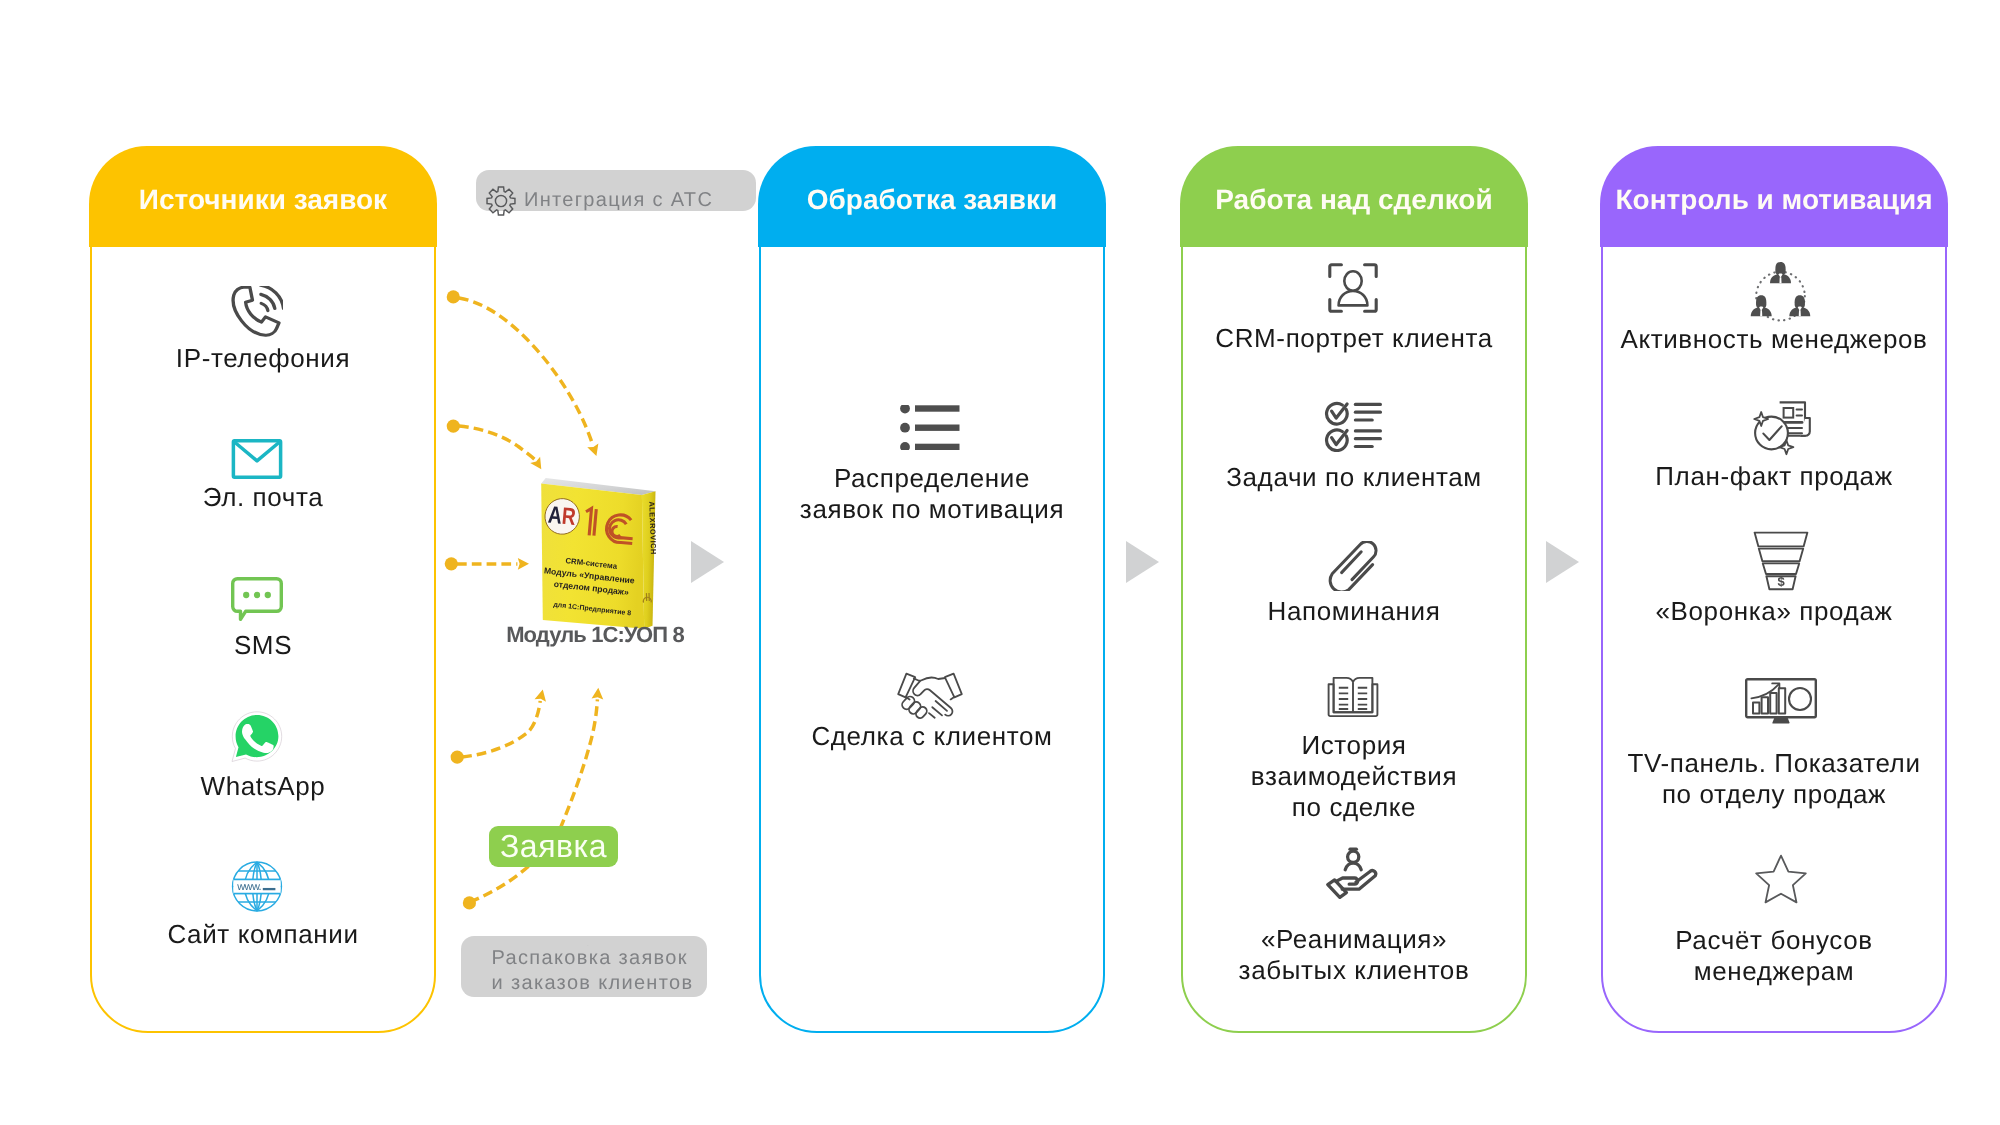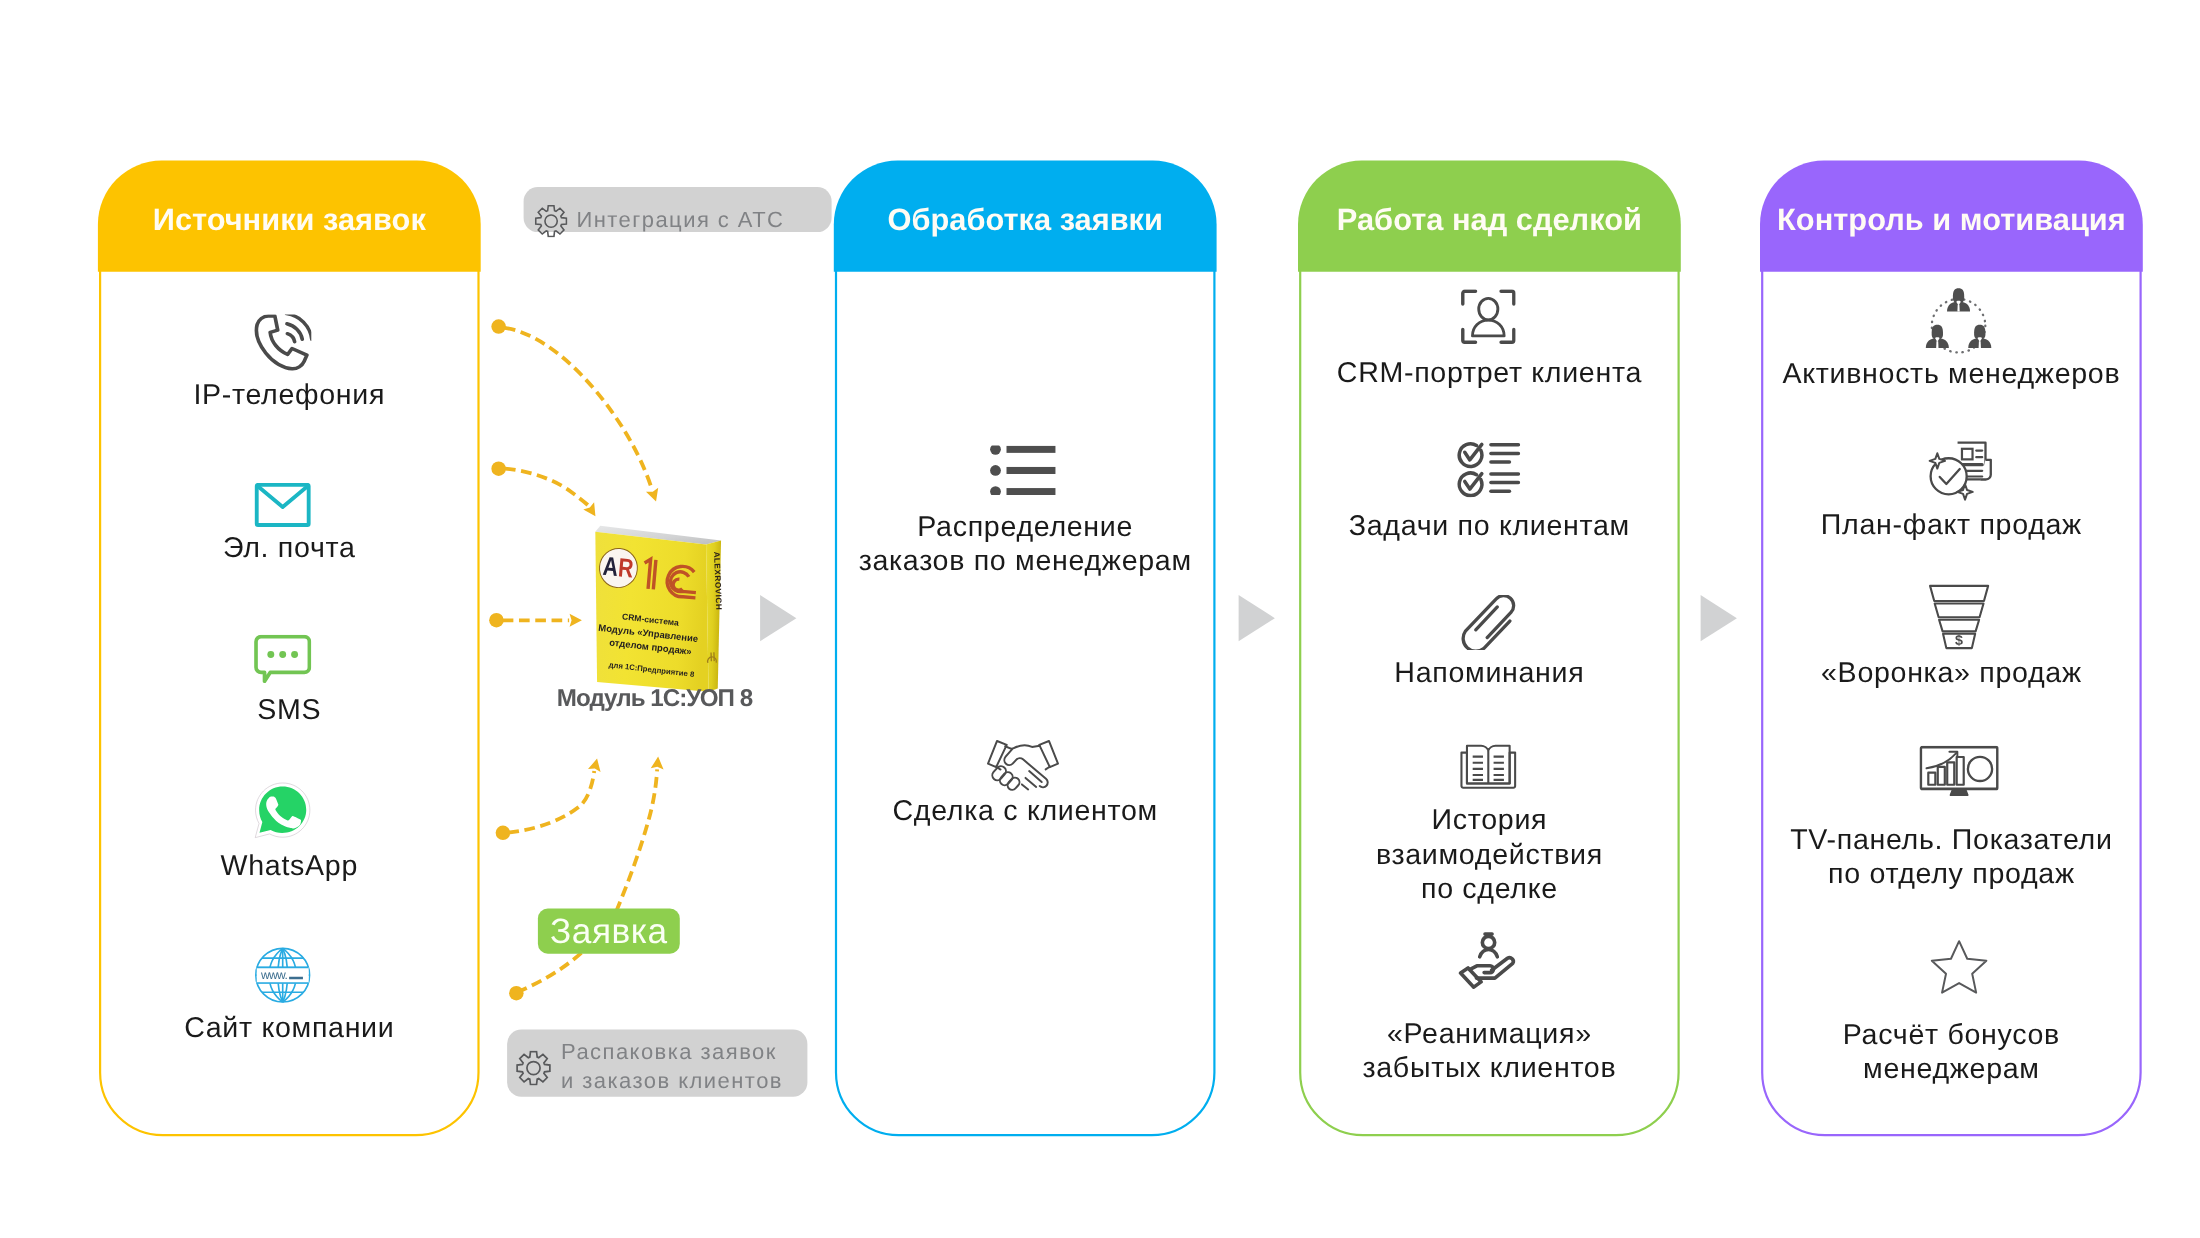--- a/index.html
+++ b/index.html
@@ -105,21 +105,21 @@
           <svg class="ico" width="60" height="45" viewBox="0 0 60 45" fill="none">
             <circle cx="5.0" cy="3.5" r="4.9" fill="#4E4E4E"></circle>
             <rect x="15.0" y="0.30000000000000027" width="44.5" height="6.4" fill="#4E4E4E"></rect>
             <circle cx="5.0" cy="22.7" r="4.9" fill="#4E4E4E"></circle>
             <rect x="15.0" y="19.5" width="44.5" height="6.4" fill="#4E4E4E"></rect>
             <circle cx="5.0" cy="41.9" r="4.9" fill="#4E4E4E"></circle>
             <rect x="15.0" y="38.7" width="44.5" height="6.4" fill="#4E4E4E"></rect>
           </svg>
         </div>
     <span class="lbl" style="position:absolute;left:0;right:0;top:313.8px;">Распределение
-заказов по менеджерам</span>
+заявок по мотивация</span>
   </div>
   <div class="item" style="top:0;">
     <div class="ico-wrap" style="position:absolute;left:-1.6px;right:1.6px;top:522.4px;height:49px;">
           <svg class="ico" width="66" height="49" viewBox="0 0 66 49" fill="none" stroke="#4A4A4A" stroke-width="1.8" stroke-linejoin="round" stroke-linecap="round">
 <path d="M9.4 2.6 L1.2 23.2 L8.6 26.4 L18.2 6.2 Z"></path>
 <path d="M56.6 2.6 L64.8 23.2 L57.4 26.4 L47.8 6.2 Z"></path>
 <path d="M16.8 7.4 L20.8 9.2 C22.0 9.8 23.4 9.8 24.6 9.2 C29.0 6.9 35.6 5.4 41.2 8.0 L48.2 7.0"></path>
 <path d="M23.0 10.2 L17.2 16.9 C15.6 18.8 15.7 21.6 17.5 23.3 C19.2 24.9 21.9 24.9 23.6 23.2 L27.0 19.6 C28.6 17.9 31.2 17.8 33.0 19.3 L53.9 37.0 C55.8 38.6 56.0 41.5 54.3 43.3 C52.7 45.0 50.0 45.1 48.2 43.6"></path>
 <path d="M38.6 30.0 L50.0 39.9"></path>
 <path d="M35.3 36.2 L45.0 44.4"></path>
@@ -300,21 +300,21 @@
 менеджерам</span>
   </div>
 </div>
 <div class="badge" style="left:476px;top:170px;width:280px;height:41px;padding-left:10px;padding-top:20px;">
   <svg class="gear" width="30" height="30" viewBox="0 0 30 30" fill="none">
 <path d="M11.86 5.61 L12.41 1.04 L17.59 1.04 L18.14 5.61 L19.42 6.14 L23.04 3.30 L26.70 6.96 L23.86 10.58 L24.39 11.86 L28.96 12.41 L28.96 17.59 L24.39 18.14 L23.86 19.42 L26.70 23.04 L23.04 26.70 L19.42 23.86 L18.14 24.39 L17.59 28.96 L12.41 28.96 L11.86 24.39 L10.58 23.86 L6.96 26.70 L3.30 23.04 L6.14 19.42 L5.61 18.14 L1.04 17.59 L1.04 12.41 L5.61 11.86 L6.14 10.58 L3.30 6.96 L6.96 3.30 L10.58 6.14 Z" stroke="#58595B" stroke-width="1.45" stroke-linejoin="miter" fill="none"></path>
 <circle cx="15" cy="15" r="5.6" stroke="#58595B" stroke-width="1.45" fill="none"></circle>
 </svg>
   <span class="btxt" style="margin-left:8px;">Интеграция с АТС</span>
 </div>
-<div class="badge" style="left:461px;top:936px;width:273px;height:61px;padding-left:8px;padding-top:9px;">
+<div class="badge" style="left:461px;top:936px;width:246px;height:61px;padding-left:8px;padding-top:9px;flex-direction:column;">
   <svg class="gear" width="32" height="32" viewBox="0 0 30 30" fill="none">
 <path d="M11.86 5.61 L12.41 1.04 L17.59 1.04 L18.14 5.61 L19.42 6.14 L23.04 3.30 L26.70 6.96 L23.86 10.58 L24.39 11.86 L28.96 12.41 L28.96 17.59 L24.39 18.14 L23.86 19.42 L26.70 23.04 L23.04 26.70 L19.42 23.86 L18.14 24.39 L17.59 28.96 L12.41 28.96 L11.86 24.39 L10.58 23.86 L6.96 26.70 L3.30 23.04 L6.14 19.42 L5.61 18.14 L1.04 17.59 L1.04 12.41 L5.61 11.86 L6.14 10.58 L3.30 6.96 L6.96 3.30 L10.58 6.14 Z" stroke="#58595B" stroke-width="1.45" stroke-linejoin="miter" fill="none"></path>
 <circle cx="15" cy="15" r="5.6" stroke="#58595B" stroke-width="1.45" fill="none"></circle>
 </svg>
   <span class="btxt" style="margin-left:9px;">Распаковка заявок
 и заказов клиентов</span>
 </div>
 <svg style="position:absolute;left:0;top:0;width:2000px;height:1125px;pointer-events:none;" viewBox="0 0 2000 1125" fill="none">
   <defs>
     <marker id="ah" viewBox="0 0 6 6" markerWidth="6" markerHeight="6" refX="5.0" refY="3.0" orient="auto" markerUnits="strokeWidth">

